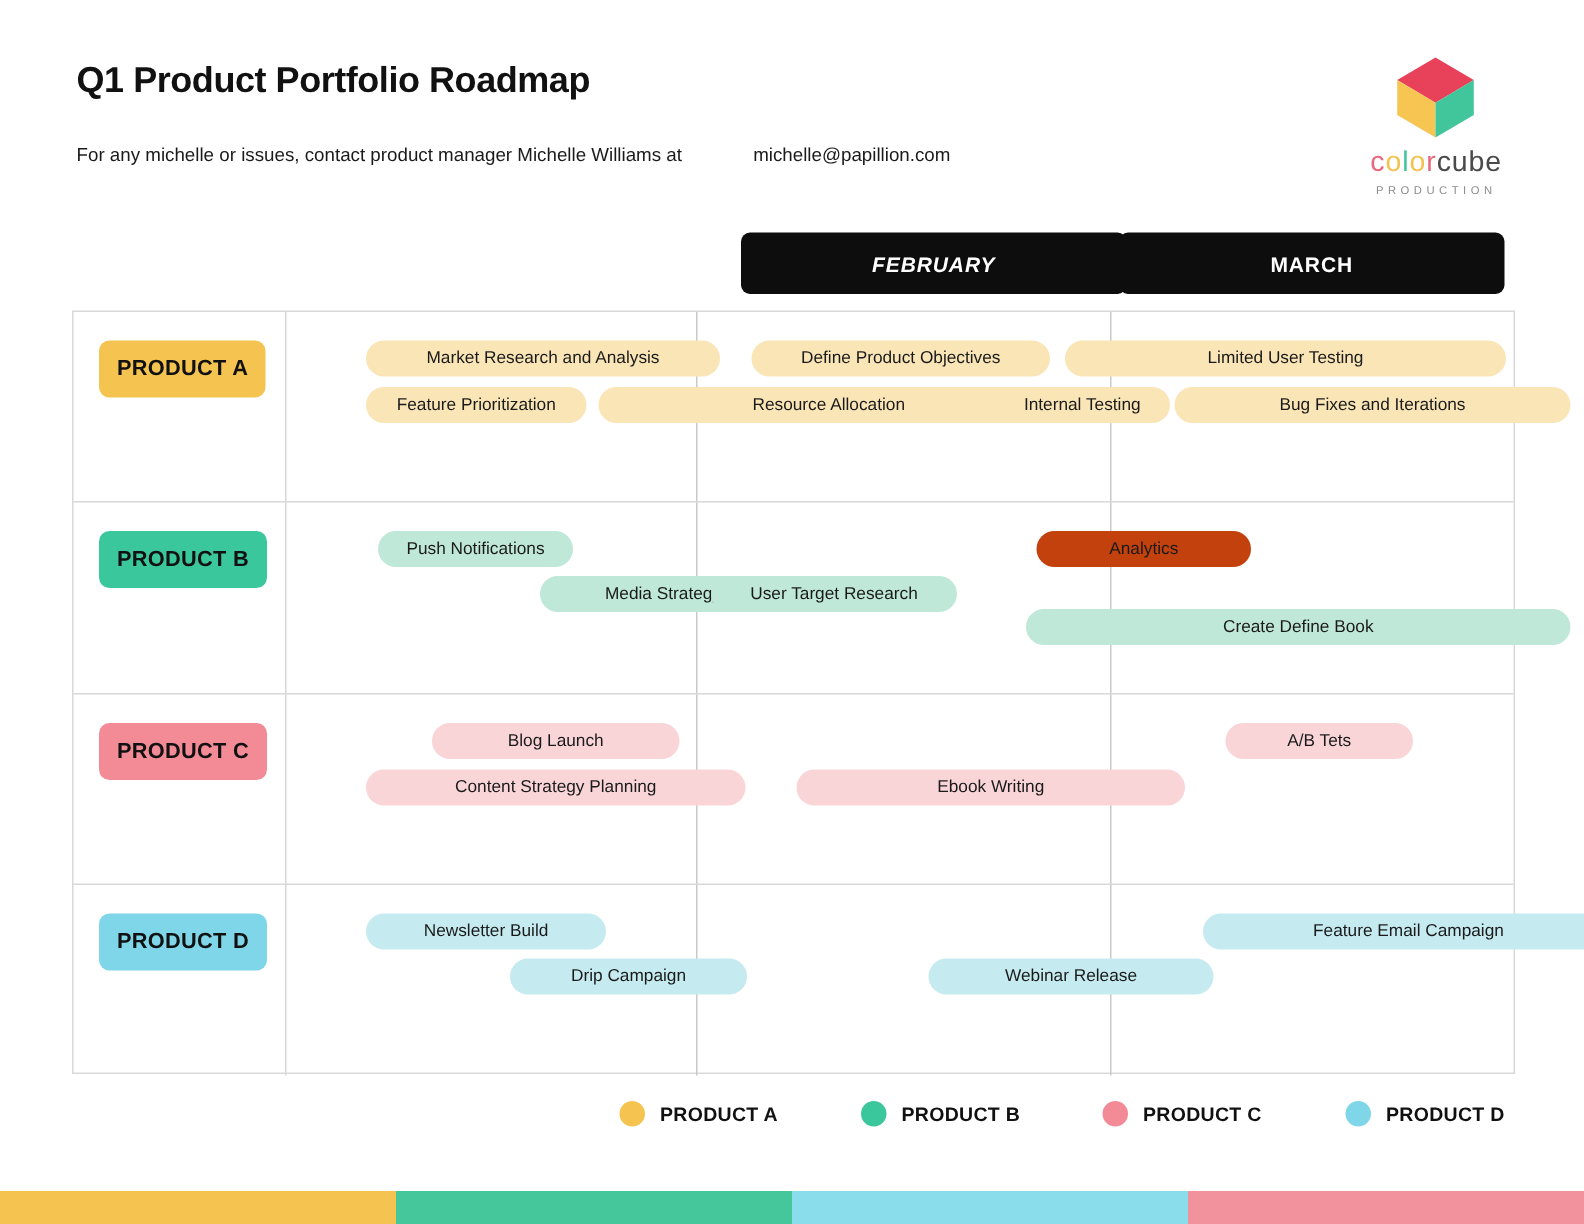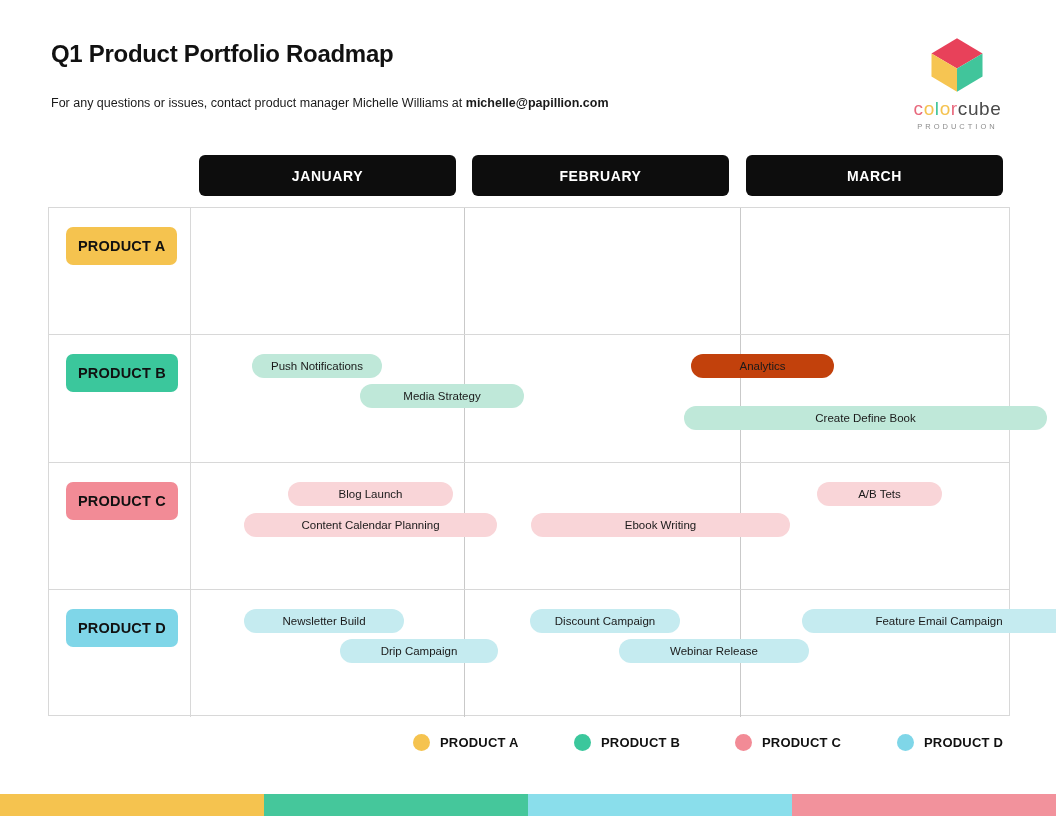--- a/index.html
+++ b/index.html
@@ -34,21 +34,22 @@
   }
   .page-subtitle {
     position: absolute;
     left: 51px;
     top: 96px;
     font-size: 12.5px;
     color: #1a1a1a;
     white-space: nowrap;
   }
   .page-subtitle .email {
-    font-weight: bold;
+    font-weight: normal;
+    margin-left: 44px;
   }
 
   
   .logo {
     position: absolute;
     left: 900px;
     top: 36px;
     width: 115px;
     height: 98px;
   }
@@ -99,21 +100,21 @@
     border-radius: 6px;
     color: #ffffff;
     font-size: 14px;
     font-weight: bold;
     letter-spacing: 0.6px;
     display: flex;
     align-items: center;
     justify-content: center;
   }
   .month-0 { left: 199px; width: 257px; }
-  .month-1 { left: 472px; width: 257px; }
+  .month-1 { left: 494px; width: 257px; font-style: italic; }
   .month-2 { left: 746px; width: 257px; }
 
   
   .grid {
     position: absolute;
     left: 48px;
     top: 207px;
     width: 962px;
     height: 509px;
     border: 1px solid #d8d8d8;
@@ -236,84 +237,92 @@
     display: flex;
   }
   .footer-seg { height: 100%; flex: 1 1 25%; }
 </style>
 </head>
 <body>
 
 <div class="header">
   <div class="page-title">Q1 Product Portfolio Roadmap</div>
   <div class="page-subtitle">
-    <span>For any questions or issues, contact product manager Michelle Williams at </span><span class="email">michelle@papillion.com</span>
+    <span>For any michelle or issues, contact product manager Michelle Williams at </span><span class="email">michelle@papillion.com</span>
   </div>
 
   <div class="logo">
     <svg class="logo-cube" viewBox="0 0 100 100">
       <polygon id="cube-top" points="50,4 94,30 50,56 6,30" fill="#e8415a"></polygon>
       <polygon id="cube-left" points="6,30 50,56 50,96 6,70" fill="#f6c552"></polygon>
       <polygon id="cube-right" points="94,30 94,70 50,96 50,56" fill="#41c59b"></polygon>
     </svg>
     <div class="logo-word">
       <span style="color:#e8697d">c</span><span style="color:#f5c24f">o</span><span style="color:#41c59b">l</span><span style="color:#f5c24f">o</span><span style="color:#e8697d">r</span><span style="color:#4a4a4a">cube</span>
     </div>
     <div class="logo-sub">PRODUCTION</div>
   </div>
 </div>
 
 <div class="months">
-  <div class="month-pill month-0">JANUARY</div>
   <div class="month-pill month-1">FEBRUARY</div>
   <div class="month-pill month-2">MARCH</div>
 </div>
 
 <div class="grid">
   <div class="vline vline-label"></div>
   <div class="vline vline-m1"></div>
   <div class="vline vline-m2"></div>
 
   <div class="row row-0">
     <div class="label-cell">
       <div class="product-badge" style="background: rgb(245, 195, 79);">PRODUCT A</div>
     </div>
+    <div class="lane">
+        <div class="task-bar" style="left: 54px; width: 236px; top: 19px; background: rgb(250, 229, 183);">Market Research and Analysis</div>
+        <div class="task-bar" style="left: 311px; width: 199px; top: 19px; background: rgb(250, 229, 183);">Define Product Objectives</div>
+        <div class="task-bar" style="left: 520px; width: 294px; top: 19px; background: rgb(250, 229, 183);">Limited User Testing</div>
+        <div class="task-bar" style="left: 54px; width: 147px; top: 50px; background: rgb(250, 229, 183);">Feature Prioritization</div>
+        <div class="task-bar" style="left: 209px; width: 307px; top: 50px; background: rgb(250, 229, 183);">Resource Allocation</div>
+        <div class="task-bar" style="left: 473px; width: 117px; top: 50px; background: rgb(250, 229, 183);">Internal Testing</div>
+        <div class="task-bar" style="left: 593px; width: 264px; top: 50px; background: rgb(250, 229, 183);">Bug Fixes and Iterations</div>
+      </div>
   </div>
 
   <div class="row row-1">
     <div class="label-cell">
       <div class="product-badge" style="background: rgb(59, 199, 156);">PRODUCT B</div>
     </div>
     <div class="lane">
         <div class="task-bar" style="left: 62px; width: 130px; top: 19px; background: rgb(191, 232, 217);">Push Notifications</div>
         <div class="task-bar" style="left: 501px; width: 143px; top: 19px; background: #c2410c;">Analytics</div>
         <div class="task-bar" style="left: 170px; width: 164px; top: 49px; background: rgb(191, 232, 217);">Media Strategy</div>
+        <div class="task-bar" style="left: 284px; width: 164px; top: 49px; background: rgb(191, 232, 217);">User Target Research</div>
         <div class="task-bar" style="left: 494px; width: 363px; top: 71px; background: rgb(191, 232, 217);">Create Define Book</div>
       </div>
   </div>
 
   <div class="row row-2">
     <div class="label-cell">
       <div class="product-badge" style="background: rgb(242, 139, 150);">PRODUCT C</div>
     </div>
     <div class="lane">
         <div class="task-bar" style="left: 98px; width: 165px; top: 19px; background: rgb(249, 213, 216);">Blog Launch</div>
         <div class="task-bar" style="left: 627px; width: 125px; top: 19px; background: rgb(249, 213, 216);">A/B Tets</div>
-        <div class="task-bar" style="left: 54px; width: 253px; top: 50px; background: rgb(249, 213, 216);">Content Calendar Planning</div>
+        <div class="task-bar" style="left: 54px; width: 253px; top: 50px; background: rgb(249, 213, 216);">Content Strategy Planning</div>
         <div class="task-bar" style="left: 341px; width: 259px; top: 50px; background: rgb(249, 213, 216);">Ebook Writing</div>
       </div>
   </div>
 
   <div class="row row-3">
     <div class="label-cell">
       <div class="product-badge" style="background: rgb(127, 214, 232);">PRODUCT D</div>
     </div>
     <div class="lane">
         <div class="task-bar" style="left: 54px; width: 160px; top: 19px; background: rgb(197, 235, 240);">Newsletter Build</div>
-        <div class="task-bar" style="left: 340px; width: 150px; top: 19px; background: rgb(197, 235, 240);">Discount Campaign</div>
         <div class="task-bar" style="left: 612px; width: 274px; top: 19px; background: rgb(197, 235, 240);">Feature Email Campaign</div>
         <div class="task-bar" style="left: 150px; width: 158px; top: 49px; background: rgb(197, 235, 240);">Drip Campaign</div>
         <div class="task-bar" style="left: 429px; width: 190px; top: 49px; background: rgb(197, 235, 240);">Webinar Release</div>
       </div>
   </div>
 </div>
 
 <div class="legend">
   <div class="legend-item legend-0">
     <div class="legend-dot" style="background: rgb(245, 195, 79);"></div>

